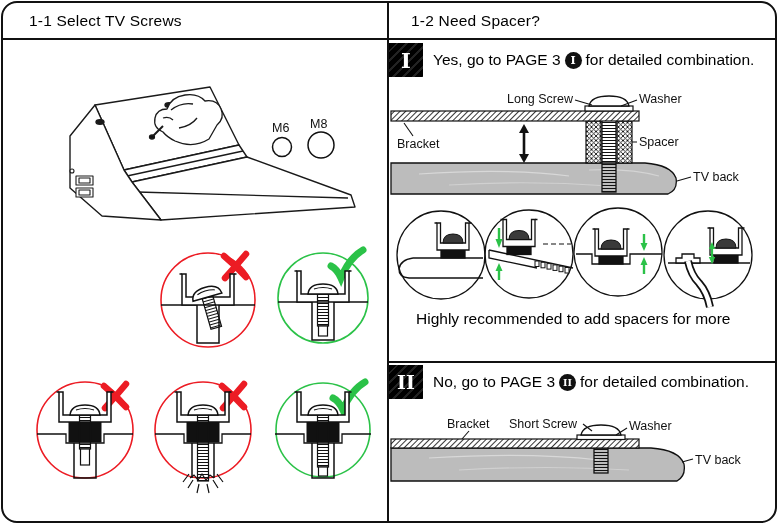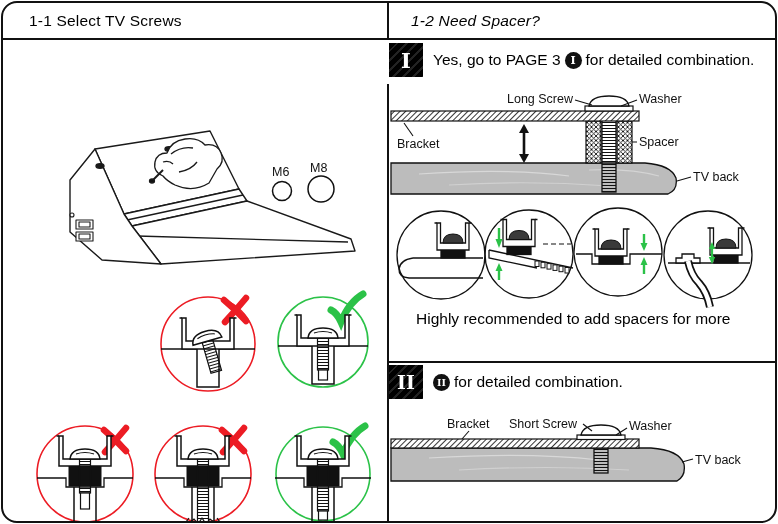--- a/index.html
+++ b/index.html
@@ -7,24 +7,24 @@
   .sheet{
     width:778px;height:524px;position:relative;background:#fff;
     font-family:"Liberation Sans",sans-serif;color:#000;
   }
   .frame{
     position:absolute;inset:1px;border:2px solid #111;border-radius:16px;
     overflow:hidden;display:flex;flex-direction:column;
   }
   .titlebar{display:flex;height:37px;border-bottom:2px solid #111;flex:0 0 auto;}
   .title-left{width:386px;border-right:2px solid #111;display:flex;align-items:center;padding-left:26px;}
-  .title-right{flex:1;display:flex;align-items:center;padding-left:22px;font-style:italic;}
+  .title-right{flex:1;display:flex;align-items:center;padding-left:22px;}
   .title-text{font-size:15.5px;letter-spacing:.2px;}
   .content{flex:1;display:flex;position:relative;}
-  .pane-left{width:386px;border-right:2px solid #111;position:relative;margin-top:44px;}
+  .pane-left{width:386px;border-right:2px solid #111;position:relative;}
   .pane-right{flex:1;position:relative;}
   .pane-left svg,.abs-svg{position:absolute;left:0;top:0;}
   svg text{font-family:"Liberation Sans",sans-serif;font-size:12.5px;fill:#111;}
   .section-header{position:absolute;left:0;display:flex;align-items:center;gap:10px;height:36px;}
   .numeral-box{
     width:34px;height:34px;flex:0 0 auto;
     background:repeating-linear-gradient(135deg,#000 0 5px,#222 5px 7px);
     color:#fff;display:flex;align-items:center;justify-content:center;
     font-family:"DejaVu Serif",serif;font-weight:700;font-size:21px;line-height:1;
   }
@@ -314,20 +314,21 @@
 
         <div class="note">
           <div>Highly recommended to add spacers for more</div>
         </div>
 
         <div class="divider"></div>
 
         <div class="section-header" style="top:324px;">
           <div class="numeral-box" style="font-size:19px;">II</div>
           <div class="section-line">
+            <span>No, go to PAGE 3</span>
             <span class="page-badge" style="font-size:9.5px;">II</span>
             <span>for detailed combination.</span>
           </div>
         </div>
 
         <svg class="abs-svg diag-bottom" width="378" height="120" viewBox="0 0 378 120">
           <g>
             <path d="M2,48 H262 q28,2 33,16 q2,12 -7,17 H2 Z" fill="#bcbcbc" stroke="#111" stroke-width="1.3"></path>
             <path d="M40,58 q100,-6 170,2" fill="none" stroke="#d8d8d8" stroke-width="1.2"></path>
             <path d="M70,70 q90,-5 170,0" fill="none" stroke="#d0d0d0" stroke-width="1.2"></path>

